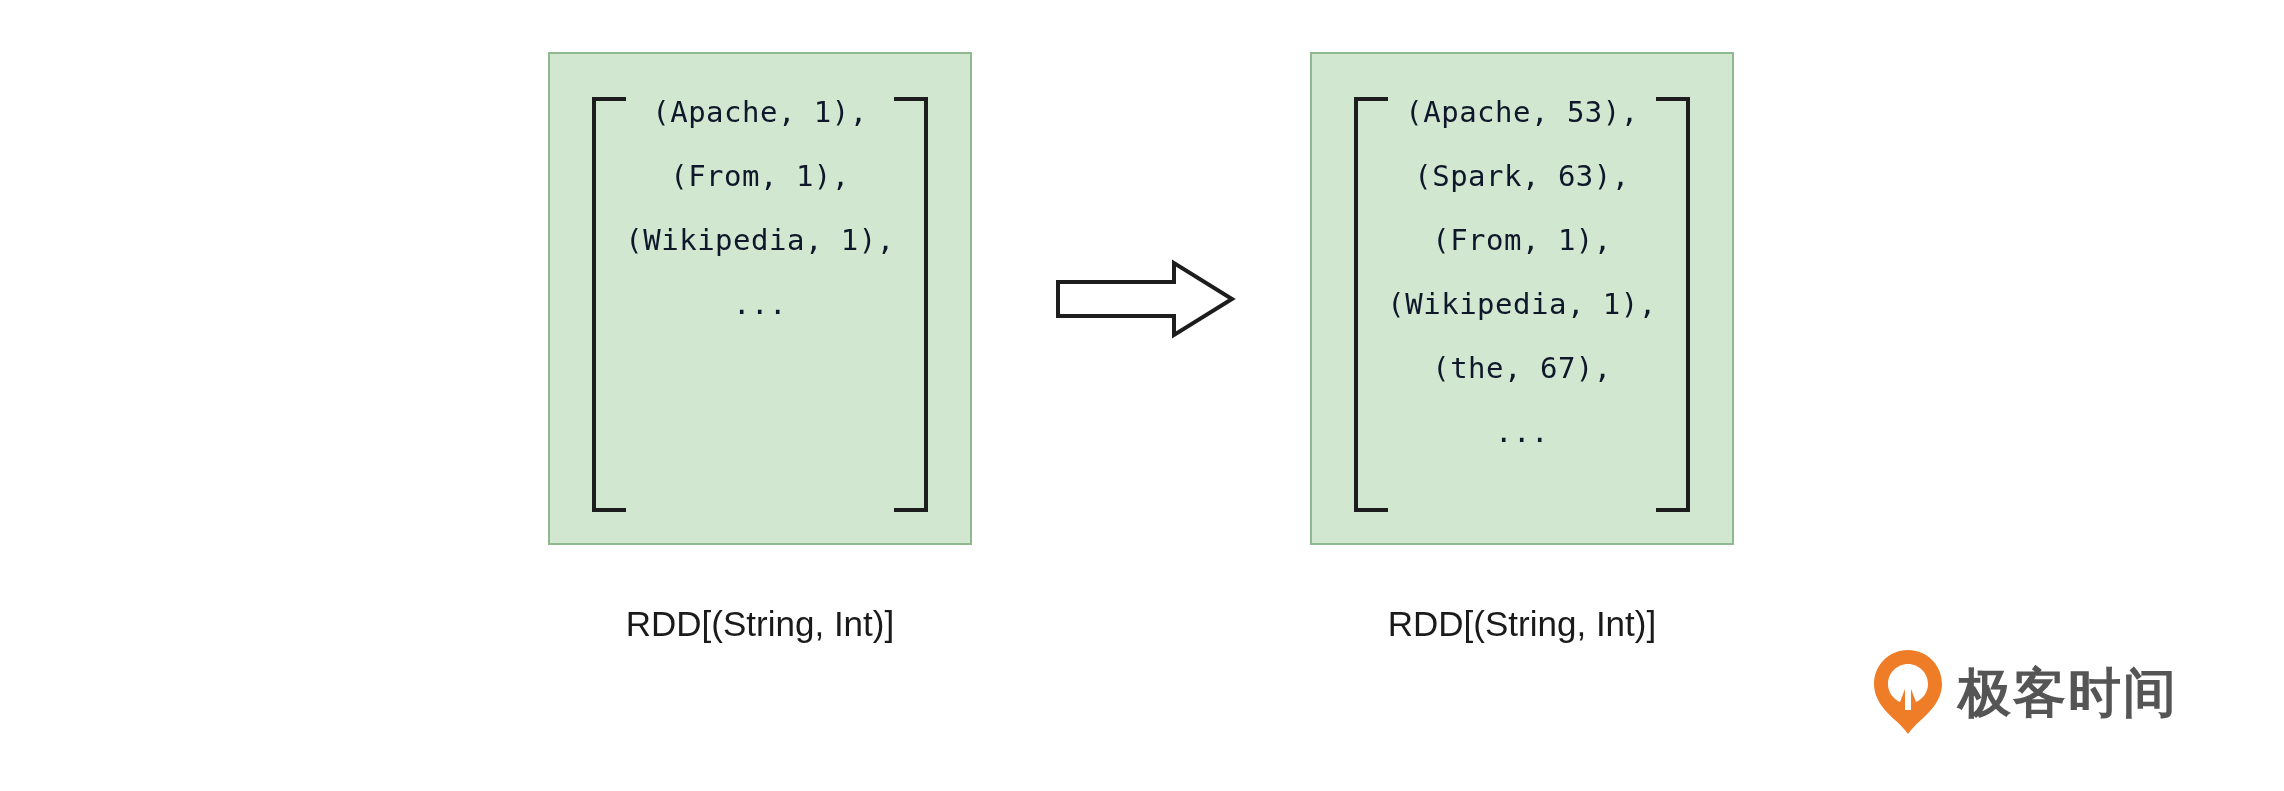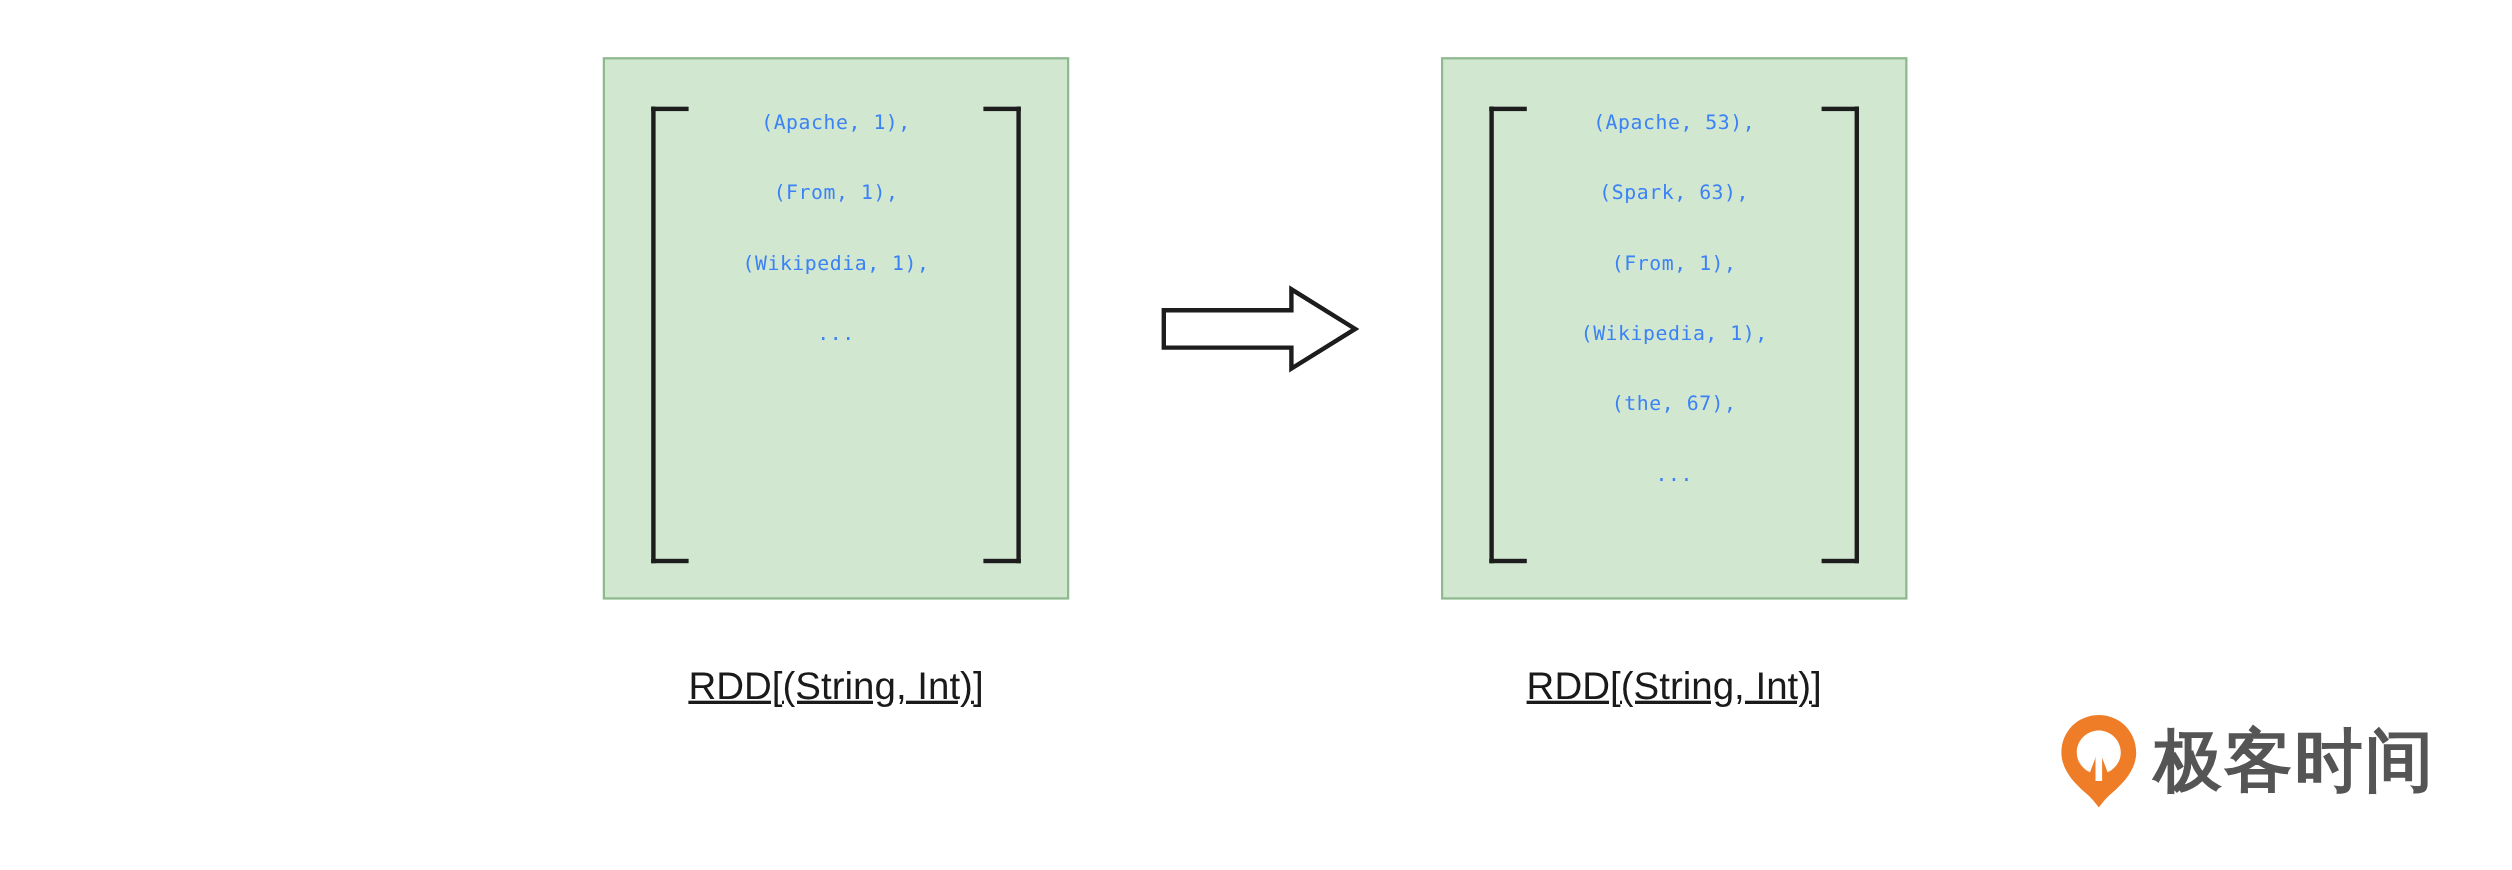--- a/index.html
+++ b/index.html
@@ -60,36 +60,35 @@
 
   .rdd-rows {
     position: absolute;
     left: 0;
     right: 0;
     top: 28px;
     text-align: center;
   }
   .rdd-row {
     font-family: "DejaVu Sans Mono", "Liberation Mono", monospace;
-    font-size: 18px;
+    font-size: 29px;
     line-height: 64px;
-    color: #3b82f6;
+    color: #0f172a;
     letter-spacing: 0.5px;
     white-space: pre;
   }
 
   .rdd-caption {
     position: absolute;
     top: 604px;
     width: 424px;
     text-align: center;
     font-family: "Liberation Sans", sans-serif;
     font-size: 35px;
     color: #1a1a1a;
-    text-decoration: underline;
   }
   .rdd-caption.left  { left: 548px; }
   .rdd-caption.right { left: 1310px; }
 
   
   .flow-arrow {
     position: absolute;
     left: 1050px;
     top: 258px;
     width: 190px;
@@ -105,21 +104,21 @@
     align-items: center;
     gap: 14px;
   }
   .watermark-logo {
     width: 72px;
     height: 88px;
     flex: 0 0 auto;
   }
   .watermark-text {
     font-family: "DejaVu Sans", "Liberation Sans", sans-serif;
-    font-size: 62px;
+    font-size: 53px;
     font-weight: bold;
     color: #555555;
     letter-spacing: 2px;
     line-height: 1;
     white-space: nowrap;
   }
 </style>
 </head>
 <body>
 

